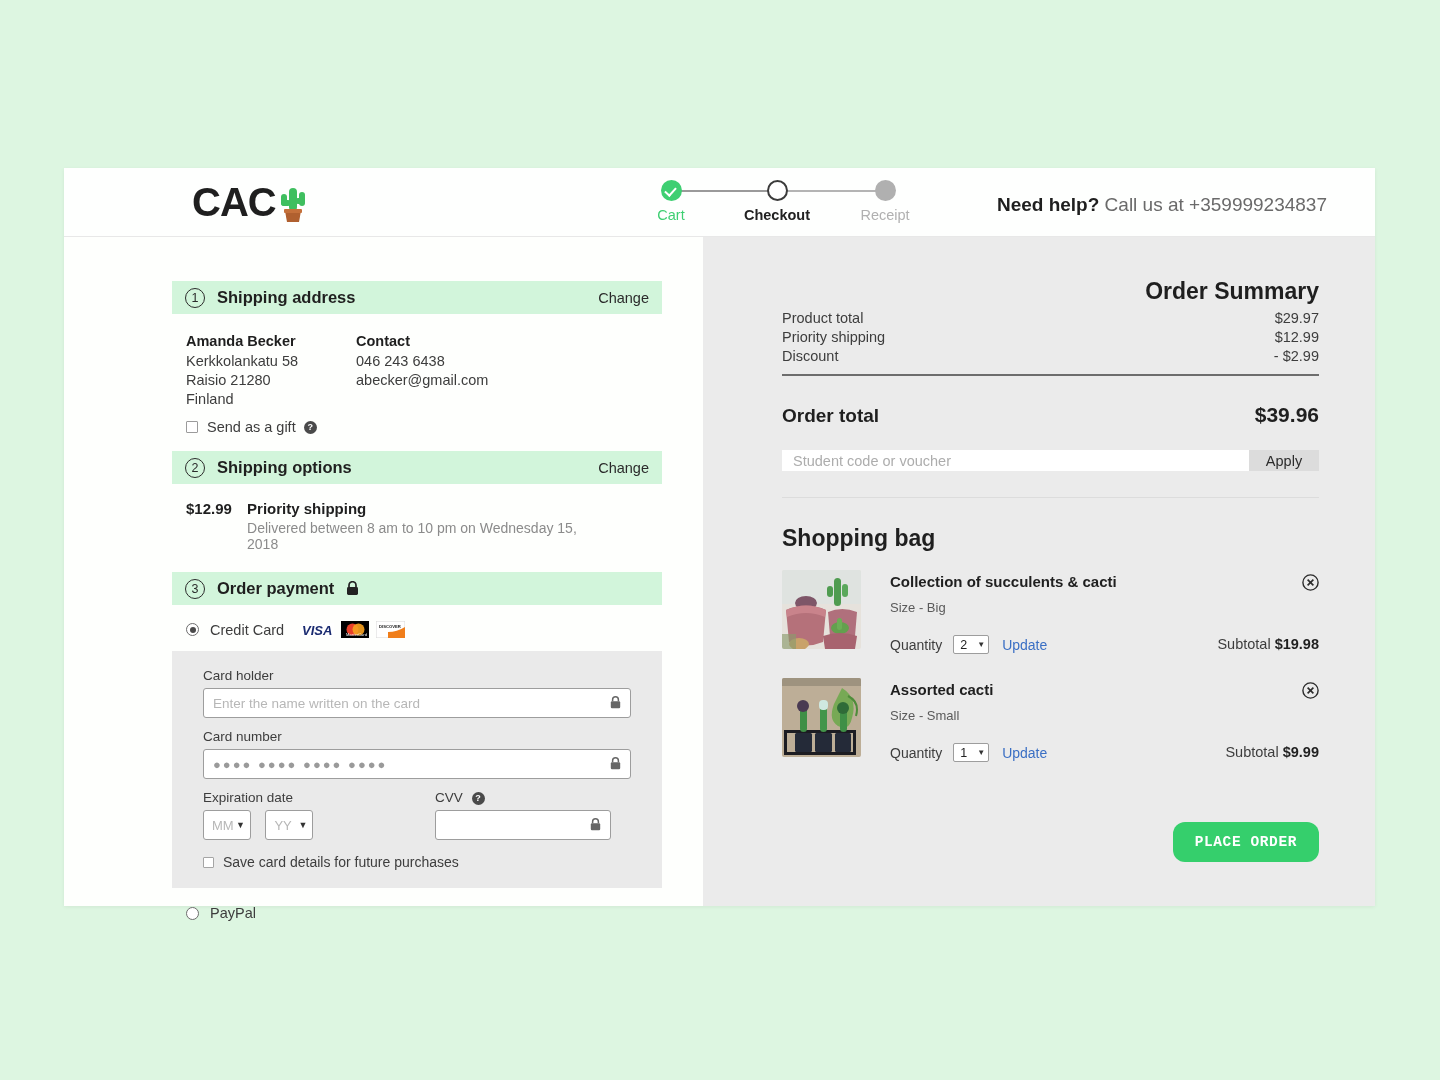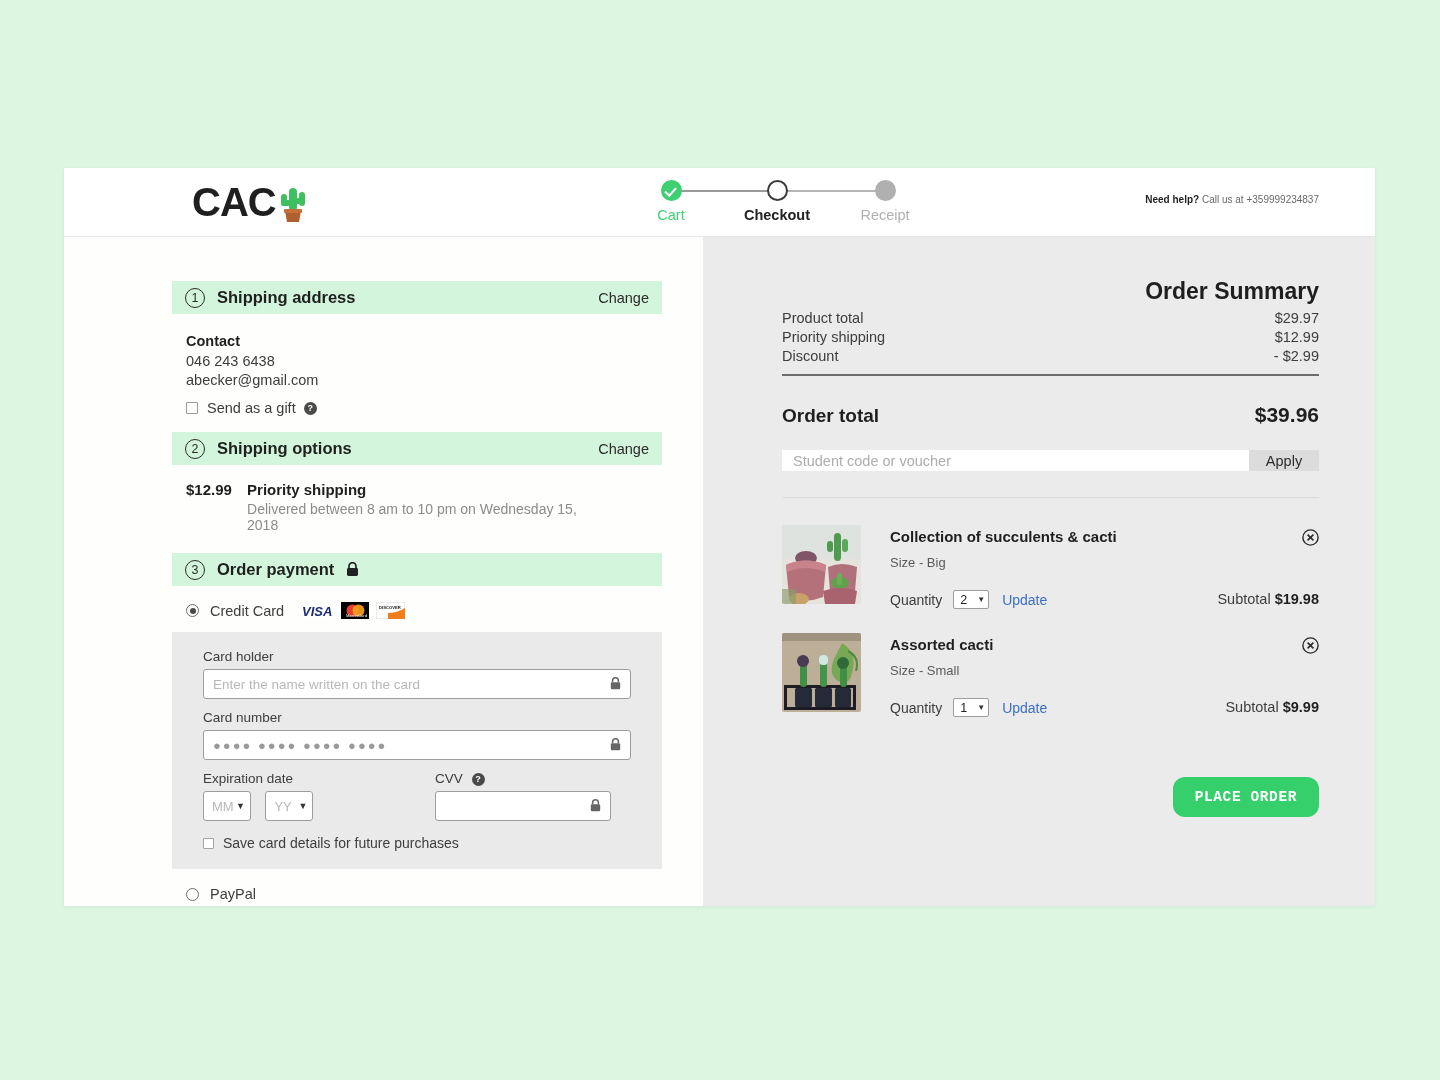--- a/index.html
+++ b/index.html
@@ -59,22 +59,22 @@
     border-width: 0 2px 2px 0; transform: rotate(42deg);
   }
   .dot.current { background: #ffffff; border: 2px solid #3b3b3b; }
   .dot.todo { background: #b0b0b0; }
   .step-label { font-size: 14.5px; line-height: 16px; }
   .step.s1 .step-label { color: #3ecf72; }
   .step.s2 .step-label { color: #222; font-weight: bold; }
   .step.s3 .step-label { color: #b0b0b0; }
 
   .help {
-    position: absolute; right: 56px; top: 26px;
-    font-size: 10px; color: #6a6a6a; white-space: nowrap;
+    position: absolute; right: 48px; top: 26px;
+    font-size: 19px; color: #6a6a6a; white-space: nowrap;
   }
   .help b { color: #1f1f1f; }
 
   
   .body { display: flex; flex: 1; min-height: 0; }
   .left { width: 639px; background: #fefffd; position: relative; }
   .right { flex: 1; background: #ebebeb; position: relative; }
 
   
   .left-inner { padding: 44px 0 0 108px; width: 531px; }
@@ -278,20 +278,26 @@
     <div class="left">
       <div class="left-inner">
 
         <div class="sec-head">
           <div class="sec-num">1</div>
           <div class="sec-title">Shipping address</div>
           <div class="sec-change">Change</div>
         </div>
 
         <div class="addr">
+          <div class="addr-col">
+            <div class="nm">Amanda Becker</div>
+            <div>Kerkkolankatu 58</div>
+            <div>Raisio 21280</div>
+            <div>Finland</div>
+          </div>
           <div class="addr-col">
             <div class="nm">Contact</div>
             <div>046 243 6438</div>
             <div>abecker@gmail.com</div>
           </div>
         </div>
 
         <div class="gift-row">
           <div class="cbx"></div>
           <div class="gift-label">Send as a gift</div>
@@ -444,20 +450,21 @@
           <div class="v-inp">
             <span>Student code or voucher</span>
           </div>
           <div class="v-btn">Apply</div>
         </div>
 
         <div class="panel-div"></div>
       </div>
 
       <div class="bag">
+        <div class="bag-title">Shopping bag</div>
 
         <div class="item">
           <div class="thumb">
             <svg width="79" height="79" viewBox="0 0 79 79">
               <rect width="79" height="79" fill="#e6e2dc"></rect>
               <rect x="0" y="0" width="79" height="34" fill="#dfe3e0"></rect>
               <rect x="52" y="8" width="7" height="28" rx="3.5" fill="#4f9c50"></rect>
               <rect x="45" y="16" width="6" height="11" rx="3" fill="#4f9c50"></rect>
               <rect x="60" y="14" width="6" height="13" rx="3" fill="#5aa85b"></rect>
               <ellipse cx="24" cy="33" rx="11" ry="7" fill="#7e5668"></ellipse>

